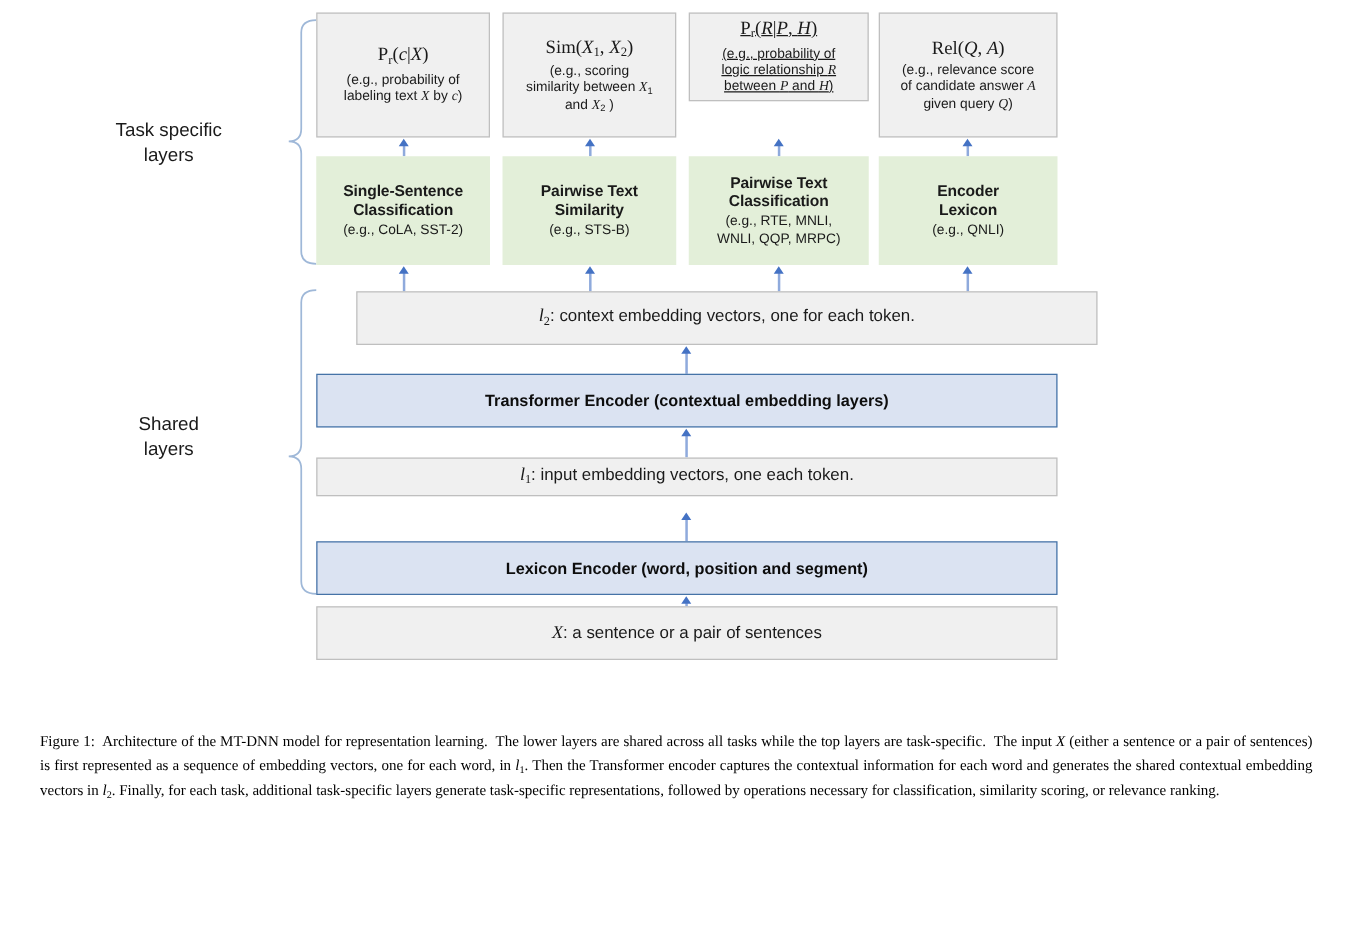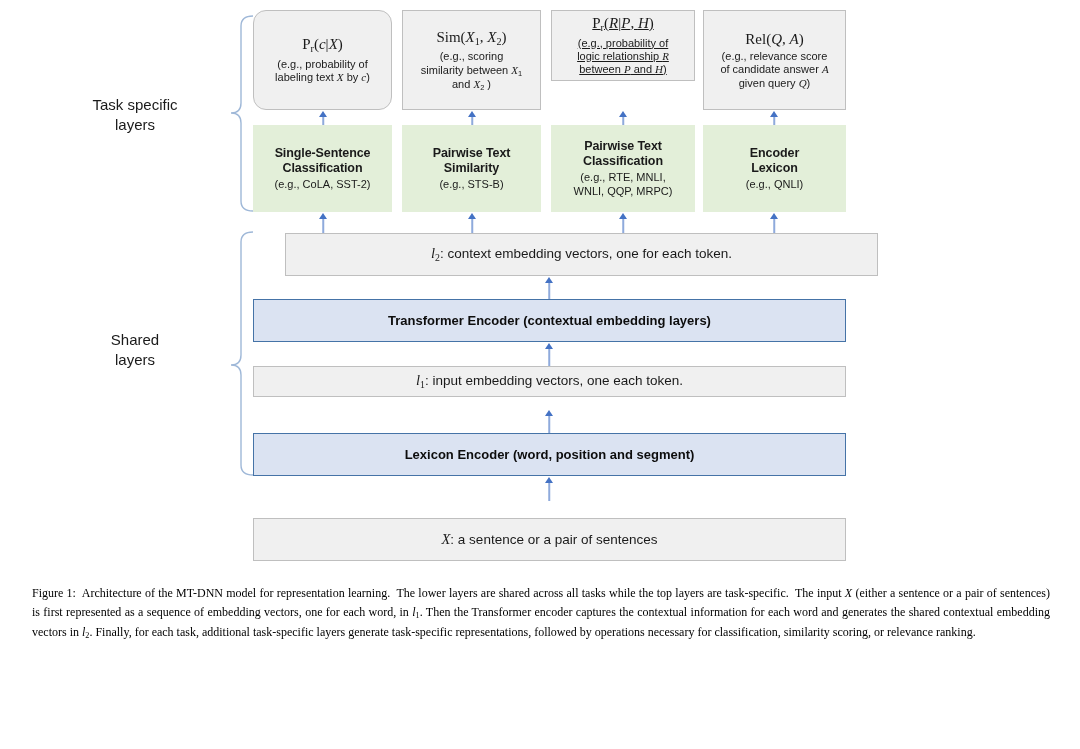--- a/index.html
+++ b/index.html
@@ -118,21 +118,21 @@
 
     <div class="brace-label" style="left:70px; top:95px; width:130px;">
       <div>Task specific</div>
       <div>layers</div>
     </div>
     <div class="brace-label" style="left:70px; top:330px; width:130px;">
       <div>Shared</div>
       <div>layers</div>
     </div>
 
-    <div class="box box-gray" style="left:253px; top:10px; width:139px; height:100px;border-radius:13px;">
+    <div class="box box-gray" style="left:253px; top:10px; width:139px; height:100px;">
       <div class="mathline">
         P<sub class="rm">r</sub>(<i>c</i>|<i>X</i>)
       </div>
       <div class="sub">(e.g., probability of</div>
       <div class="sub">labeling text <i class="mi">X</i> by <i class="mi">c</i>)</div>
     </div>
 
     <div class="box box-gray" style="left:402px; top:10px; width:139px; height:100px;">
       <div class="mathline">
         <span class="rm" style="font-family:'Liberation Serif',serif;">Sim</span>(<i>X</i><sub>1</sub>, <i>X</i><sub>2</sub>)
@@ -252,21 +252,21 @@
 
     <div class="box box-blue" style="left:253px; top:433px; width:593px; height:43px;">
       <div class="bluetext">Lexicon Encoder (word, position and segment)</div>
     </div>
 
     <div class="arrow" style="left:542px; top:477px; width:14px; height:24px;">
         <div class="shaft"></div>
         <div class="head"></div>
       </div>
 
-    <div class="box box-gray" style="left:253px; top:518px; width:593px; height:43px;">
+    <div class="box box-gray" style="left:253px; top:485px; width:593px; height:43px;">
       <div class="wide-label">
         <i class="mi">X</i><span class="sans">: a sentence or a pair of sentences</span>
       </div>
     </div>
 
   </div>
 
   <div id="caption">
     <span>Figure 1:</span>&nbsp;
     <span>Architecture of the MT-DNN model for representation learning.&nbsp; The lower layers are shared across all tasks while the top layers are task-specific.&nbsp; The input <span class="mi">X</span> (either a sentence or a pair of sentences) is first represented as a sequence of embedding vectors, one for each word, in <span class="mi">l</span><sub>1</sub>. Then the Transformer encoder captures the contextual information for each word and generates the shared contextual embedding vectors in <span class="mi">l</span><sub>2</sub>. Finally, for each task, additional task-specific layers generate task-specific representations, followed by operations necessary for classification, similarity scoring, or relevance ranking.</span>

